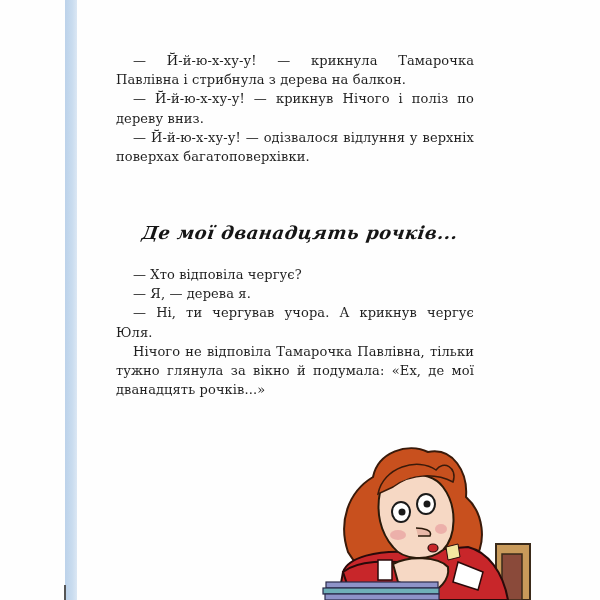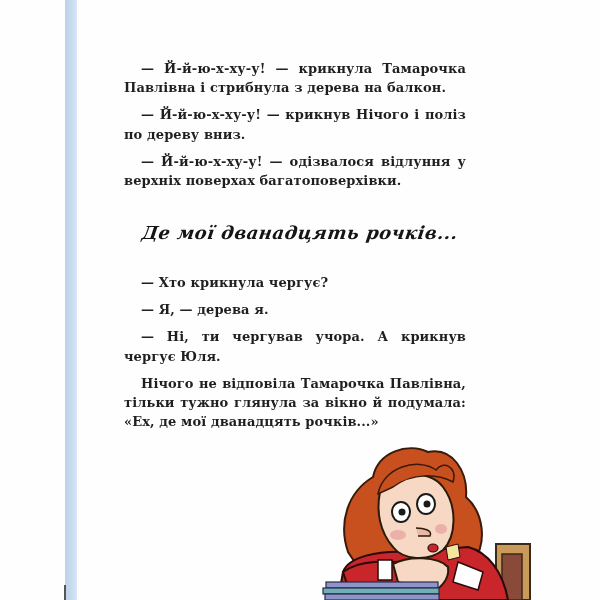--- a/index.html
+++ b/index.html
@@ -12,21 +12,21 @@
   .spine {
     position: absolute; left: 65px; top: 0; width: 12px; height: 600px;
     background: linear-gradient(to right, #bcd2ea, #c9dcef 60%, #dbe7f4);
   }
   .spine-mark { position: absolute; left: 64px; top: 585px; width: 2px; height: 15px; background: #555; }
   .text-block {
     position: absolute; left: 116px; width: 358px;
     font-size: 13px; line-height: 19.2px; color: #1f1f1f;
     text-align: justify; letter-spacing: 0.1px;
   }
-  .text-block p { margin: 8px; text-indent: 17px; font-weight: bold; }
+  .text-block p { margin: 0; text-indent: 17px; }
   .block1 { top: 51px; }
   .block2 { top: 265px; }
   .heading {
     position: absolute; left: 100px; width: 400px; top: 222px; text-align: center;
     font-family: "DejaVu Serif", serif; font-style: italic; font-weight: bold;
     font-size: 18px; letter-spacing: 0.5px; color: #151515;
     transform: skewX(-8deg);
   }
   .illustration { position: absolute; left: 318px; top: 432px; width: 222px; height: 168px; }
 </style>
@@ -39,21 +39,21 @@
 
   <div class="text-block block1">
     <p>— Й-й-ю-х-ху-у! — крикнула Тамарочка Павлівна і стрибнула з дерева на балкон.</p>
     <p>— Й-й-ю-х-ху-у! — крикнув Нічого і поліз по дереву вниз.</p>
     <p>— Й-й-ю-х-ху-у! — одізвалося відлуння у верхніх поверхах багатоповерхівки.</p>
   </div>
 
   <div class="heading">Де мої дванадцять рочків...</div>
 
   <div class="text-block block2">
-    <p>— Хто крикнула чергує?</p>
+    <p>— Хто відповіла чергує?</p>
     <p>— Я, — дерева я.</p>
     <p>— Ні, ти чергував учора. А крикнув чергує Юля.</p>
     <p>Нічого не відповіла Тамарочка Павлівна, тільки тужно глянула за вікно й подумала: «Ех, де мої дванадцять рочків...»</p>
   </div>
 
   <svg class="illustration" viewBox="0 0 222 168">
 
     <rect x="178" y="112" width="34" height="56" fill="#c99a5a" stroke="#3a2a1a" stroke-width="2"></rect>
     <rect x="184" y="122" width="20" height="46" fill="#8a4a3a" stroke="#3a2a1a" stroke-width="1.5"></rect>
 

